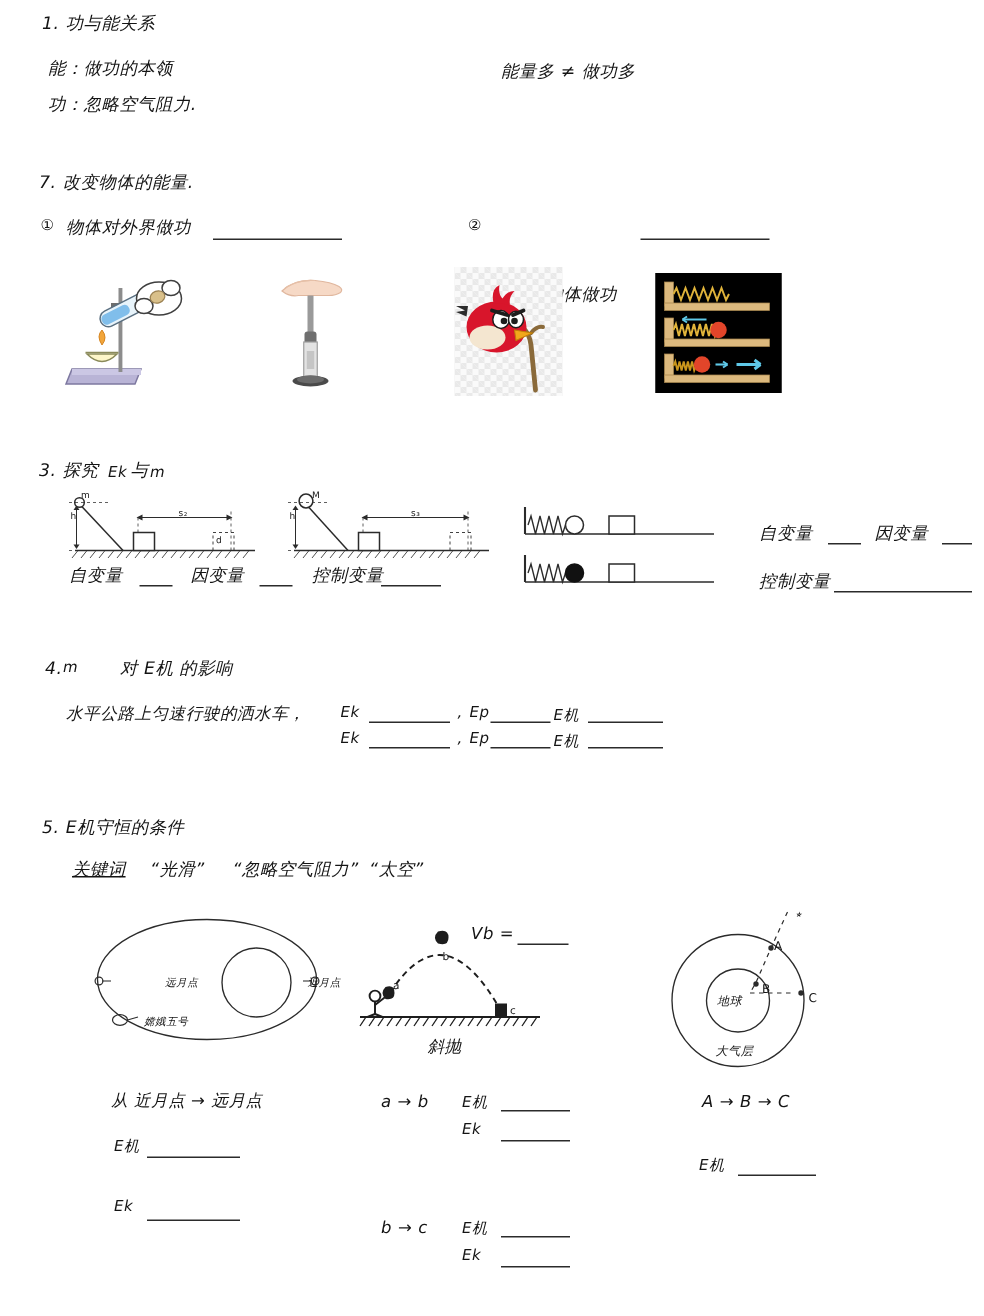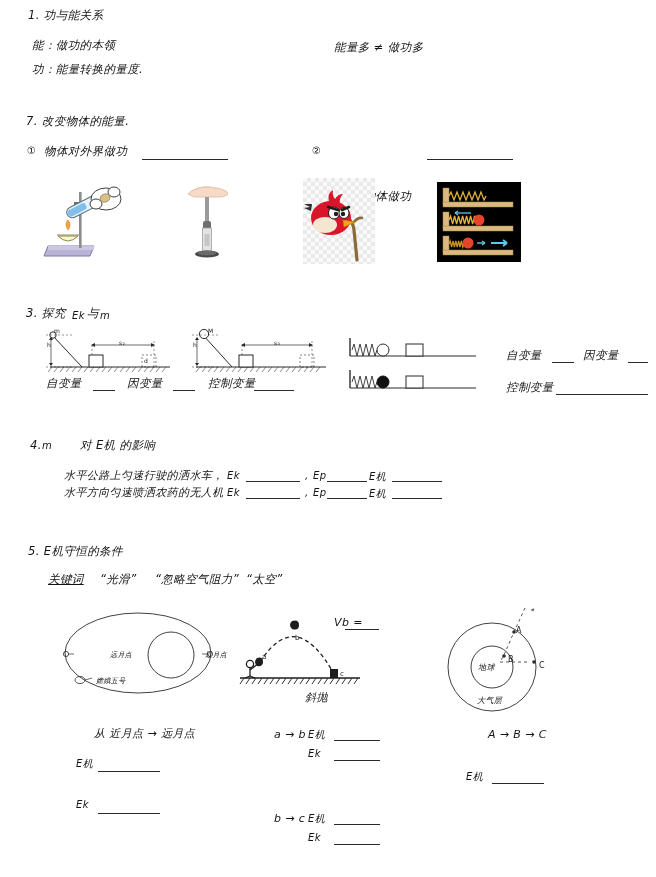--- a/index.html
+++ b/index.html
@@ -13,21 +13,21 @@
   .hw{
     position:absolute;
     font-family:"DejaVu Sans","Liberation Sans",sans-serif;
     font-style:italic;
     color:#141414;
     white-space:nowrap;
     letter-spacing:.4px;
   }
   .hw.nosl{font-style:normal;}
   .s13{font-size:11.5px;}
-  .s12{font-size:11px;margin-left:20px;}
+  .s12{font-size:11px;}
   .s11{font-size:10px;}
   .s9{font-size:8px;}
   .s8{font-size:7px;}
   .s7{font-size:6px;}
   .blank{
     position:absolute;border-bottom:1.4px solid #2b2b2b;height:0;
   }
   .blank.thin{border-bottom-width:1.1px;}
   .imgbox{position:absolute;}
   .fig{position:absolute;}
@@ -39,21 +39,21 @@
     background-size:8px 8px;background-position:0 0,4px 4px;background-color:#fafafa;
   }
 </style>
 </head>
 <body>
 
 <div class="page">
 
   <div class="hw s13" style="left:28px;top:8px;">1. 功与能关系</div>
   <div class="hw s13" style="left:32px;top:38px;">能：做功的本领</div>
-  <div class="hw s13" style="left:32px;top:62px;">功：能量转换的量度.</div>
+  <div class="hw s13" style="left:32px;top:62px;">功：忽略空气阻力.</div>
   <div class="hw s13" style="left:334px;top:40px;">能量多 ≠ 做功多</div>
 
   <div class="hw s13" style="left:26px;top:114px;">7. 改变物体的能量.</div>
 
   <div class="hw s11" style="left:27px;top:145px;">①</div>
   <div class="hw s13" style="left:44px;top:144px;">物体对外界做功</div>
   <div class="blank" style="left:142px;top:159px;width:86px;"></div>
 
   <div class="hw s11" style="left:312px;top:145px;">②</div>
   <div class="hw s13" style="left:328px;top:144px;margin-top:45px;">外界对物体做功</div>
@@ -310,21 +310,20 @@
 
   <div class="hw s12" style="left:44px;top:468px;">水平公路上匀速行驶的洒水车，</div>
   <div class="hw s11" style="left:227px;top:470px;">Ek</div>
   <div class="blank thin" style="left:246px;top:481px;width:54px;"></div>
   <div class="hw s11" style="left:305px;top:470px;">,</div>
   <div class="hw s11" style="left:313px;top:470px;">Ep</div>
   <div class="blank thin" style="left:327px;top:481px;width:40px;"></div>
   <div class="hw s11" style="left:369px;top:470px;">E机</div>
   <div class="blank thin" style="left:392px;top:481px;width:50px;"></div>
 
-  <div class="hw s12" style="left:44px;top:485px;">水平方向匀速喷洒农药的无人机</div>
   <div class="hw s11" style="left:227px;top:487px;">Ek</div>
   <div class="blank thin" style="left:246px;top:498px;width:54px;"></div>
   <div class="hw s11" style="left:305px;top:487px;">,</div>
   <div class="hw s11" style="left:313px;top:487px;">Ep</div>
   <div class="blank thin" style="left:327px;top:498px;width:40px;"></div>
   <div class="hw s11" style="left:369px;top:487px;">E机</div>
   <div class="blank thin" style="left:392px;top:498px;width:50px;"></div>
 
   <div class="hw s13" style="left:28px;top:544px;">5. E机守恒的条件</div>
   <div class="hw s13" style="left:48px;top:572px;text-decoration:underline;">关键词</div>

